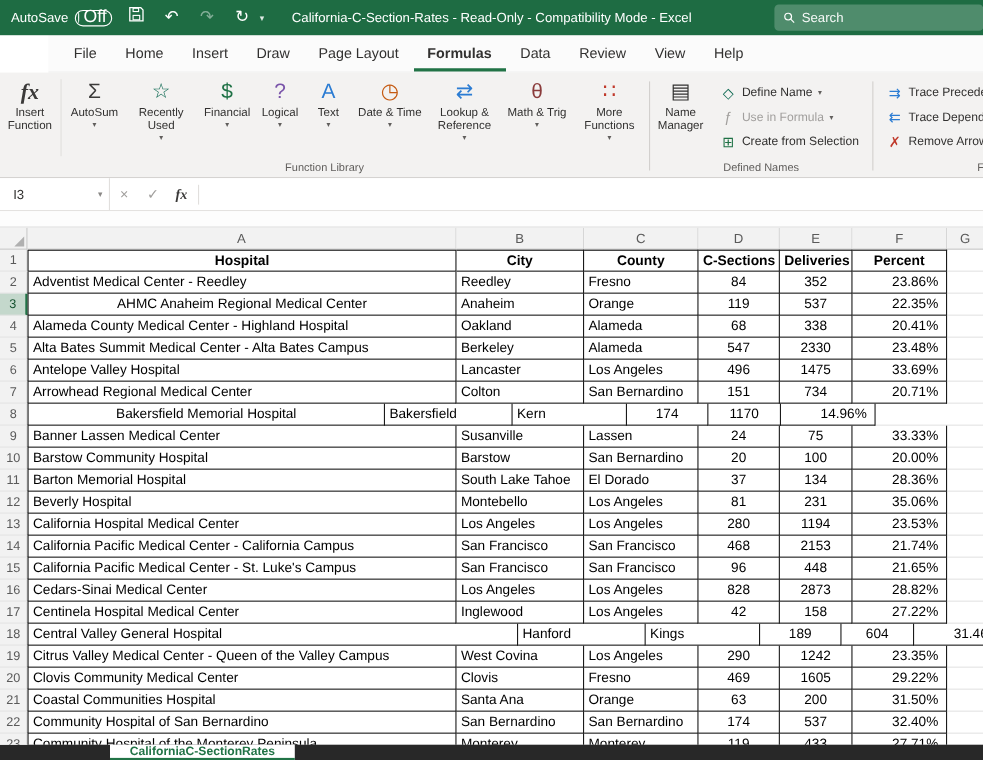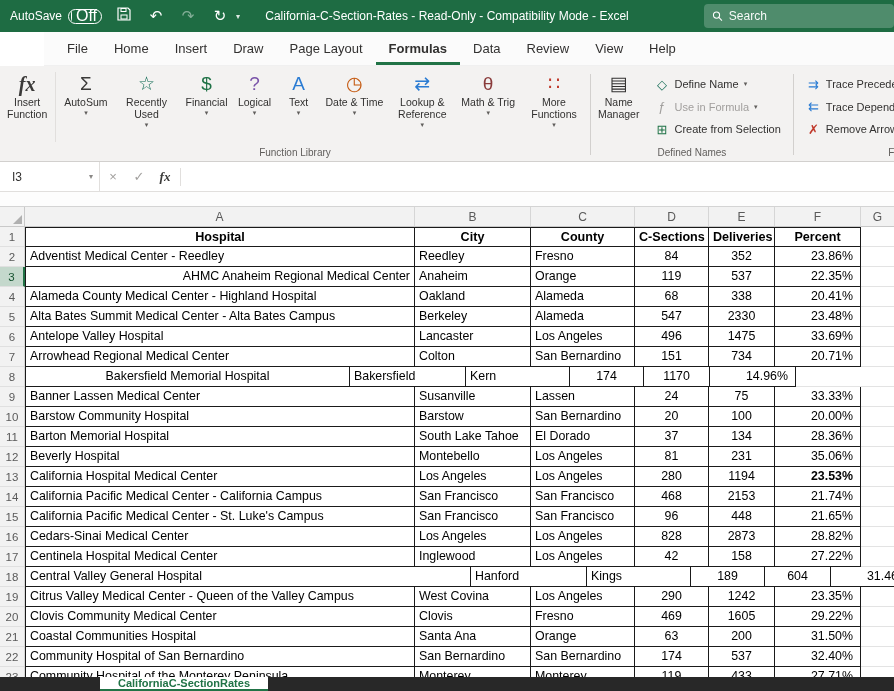--- a/index.html
+++ b/index.html
@@ -298,21 +298,21 @@
         <div class="cell first" style="width: 390px; text-align: left;">Adventist Medical Center - Reedley</div>
         <div class="cell" style="width: 116px; text-align: left;">Reedley</div>
         <div class="cell" style="width: 104px; text-align: left;">Fresno</div>
         <div class="cell" style="width: 74px; text-align: center;">84</div>
         <div class="cell" style="width: 66px; text-align: center;">352</div>
         <div class="cell" style="width: 86px; text-align: right; padding-right: 7px;">23.86%</div>
         <div class="cell empty"></div>
       </div>
       <div class="grid-row">
         <div class="row-hdr sel">3</div>
-        <div class="cell first" style="width: 390px; text-align: right;">AHMC Anaheim Regional Medical Center</div>
+        <div class="cell first" style="width: 390px; text-align: center;">AHMC Anaheim Regional Medical Center</div>
         <div class="cell" style="width: 116px; text-align: left;">Anaheim</div>
         <div class="cell" style="width: 104px; text-align: left;">Orange</div>
         <div class="cell" style="width: 74px; text-align: center;">119</div>
         <div class="cell" style="width: 66px; text-align: center;">537</div>
         <div class="cell" style="width: 86px; text-align: right; padding-right: 7px;">22.35%</div>
         <div class="cell empty"></div>
       </div>
       <div class="grid-row">
         <div class="row-hdr">4</div>
         <div class="cell first" style="width: 390px; text-align: left;">Alameda County Medical Center - Highland Hospital</div>
@@ -403,21 +403,21 @@
         <div class="cell" style="width: 86px; text-align: right; padding-right: 7px;">35.06%</div>
         <div class="cell empty"></div>
       </div>
       <div class="grid-row">
         <div class="row-hdr">13</div>
         <div class="cell first" style="width: 390px; text-align: left;">California Hospital Medical Center</div>
         <div class="cell" style="width: 116px; text-align: left;">Los Angeles</div>
         <div class="cell" style="width: 104px; text-align: left;">Los Angeles</div>
         <div class="cell" style="width: 74px; text-align: center;">280</div>
         <div class="cell" style="width: 66px; text-align: center;">1194</div>
-        <div class="cell" style="width: 86px; text-align: right; padding-right: 7px; font-weight: bold;">23.53%</div>
+        <div class="cell" style="width: 86px; text-align: right; padding-right: 7px;">23.53%</div>
         <div class="cell empty"></div>
       </div>
       <div class="grid-row">
         <div class="row-hdr">14</div>
         <div class="cell first" style="width: 390px; text-align: left;">California Pacific Medical Center - California Campus</div>
         <div class="cell" style="width: 116px; text-align: left;">San Francisco</div>
         <div class="cell" style="width: 104px; text-align: left;">San Francisco</div>
         <div class="cell" style="width: 74px; text-align: center;">468</div>
         <div class="cell" style="width: 66px; text-align: center;">2153</div>
         <div class="cell" style="width: 86px; text-align: right; padding-right: 7px;">21.74%</div>

